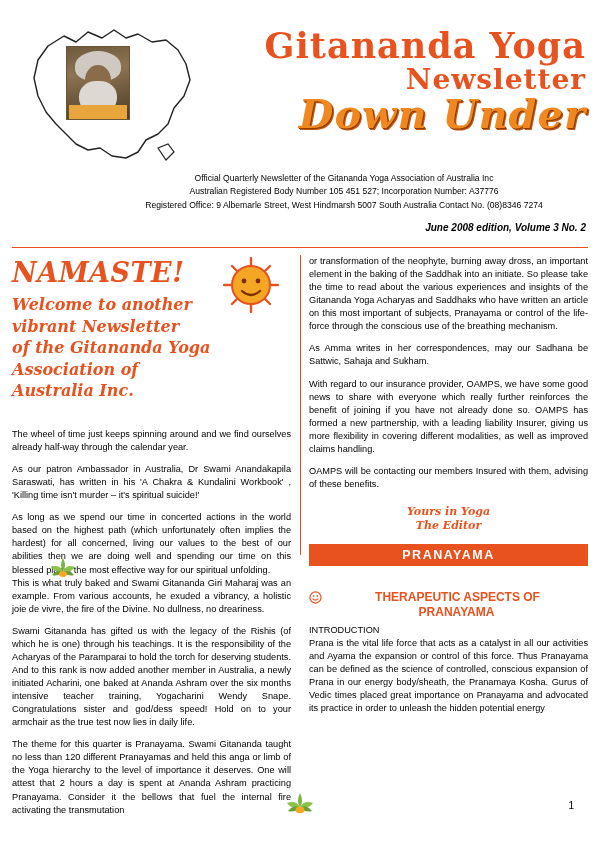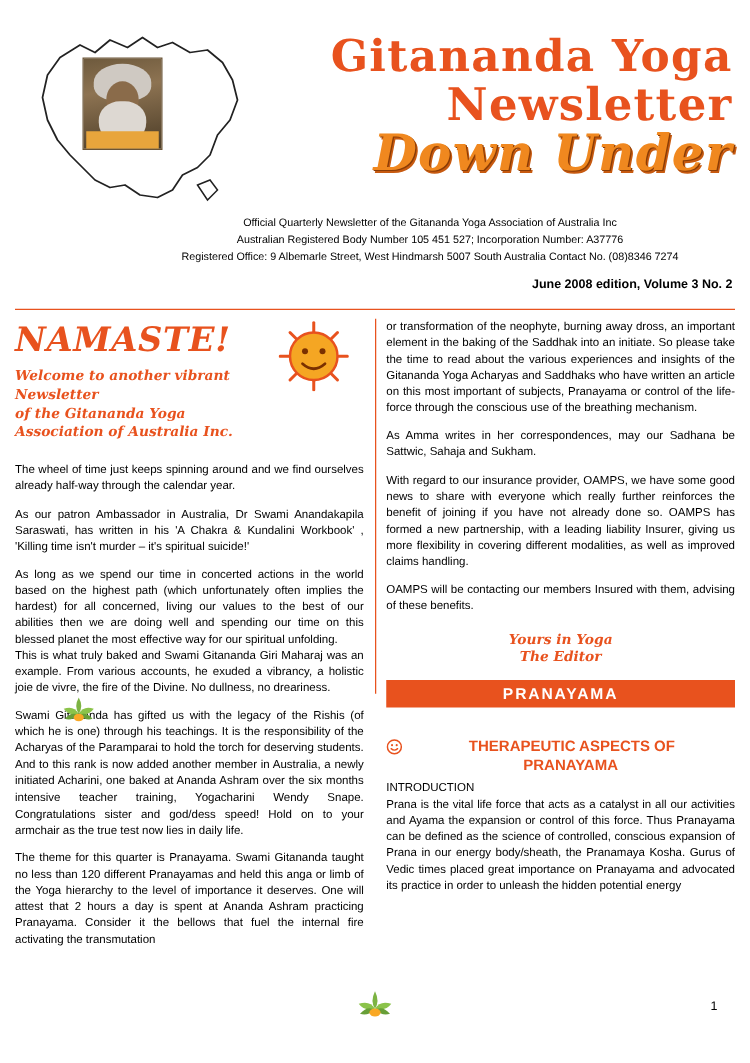--- a/index.html
+++ b/index.html
@@ -86,21 +86,21 @@
     font-weight: bold;
     font-size: 35px;
     letter-spacing: 1px;
     line-height: 1.0;
     color: #E8521E;
     white-space: nowrap;
   }
   .t-newsletter {
     font-family: "DejaVu Serif", serif;
     font-weight: bold;
-    font-size: 36px;
+    font-size: 28px;
     color: #E8521E;
     line-height: 1.1;
     margin-top: 2px;
     letter-spacing: 1px;
   }
   .t-downunder {
     font-family: "DejaVu Serif", serif;
     font-style: italic;
     font-weight: bold;
     font-size: 40px;
@@ -120,20 +120,21 @@
     font-size: 8.6px;
     line-height: 1.55;
     color: #000;
   }
   .edition {
     position: absolute;
     right: 14px;
     top: 222px;
     font-size: 10px;
     font-weight: bold;
+    font-style: italic;
   }
 
   .rule-top {
     position: absolute;
     left: 12px;
     right: 12px;
     top: 247px;
     border-top: 1.5px solid #E8521E;
   }
 
@@ -168,24 +169,24 @@
     font-style: italic;
     font-size: 27px;
     color: #E8521E;
     margin: 2px 0 6px 0;
     letter-spacing: 0.5px;
   }
   .welcome {
     font-family: "DejaVu Serif", serif;
     font-style: italic;
     font-weight: bold;
-    font-size: 11px;
+    font-size: 16px;
     color: #E8521E;
     line-height: 1.35;
-    margin-bottom: 16px;
+    margin-bottom: 26px;
     width: 200px;
   }
   .sun-icon {
     position: absolute;
     right: 12px;
     top: 2px;
     width: 56px;
     height: 56px;
   }
 

